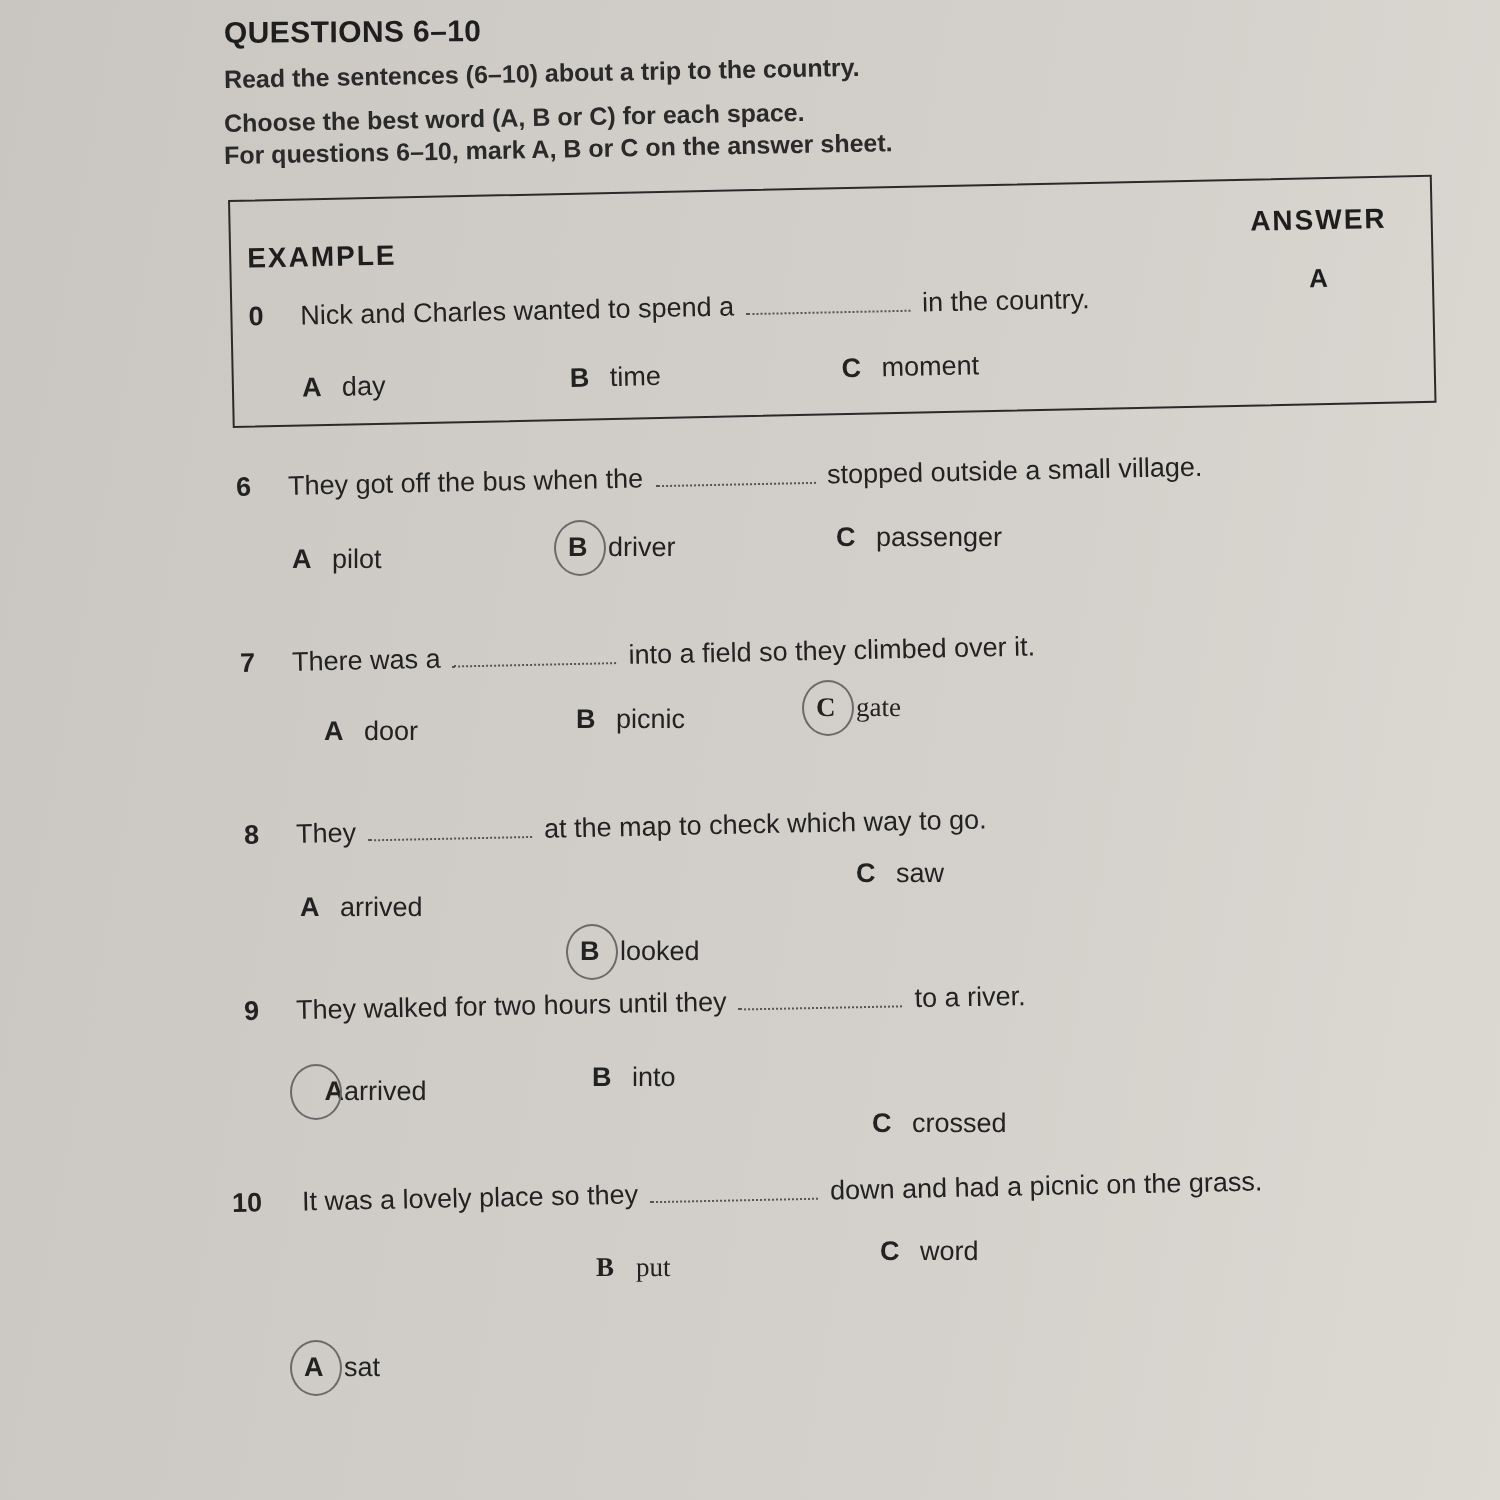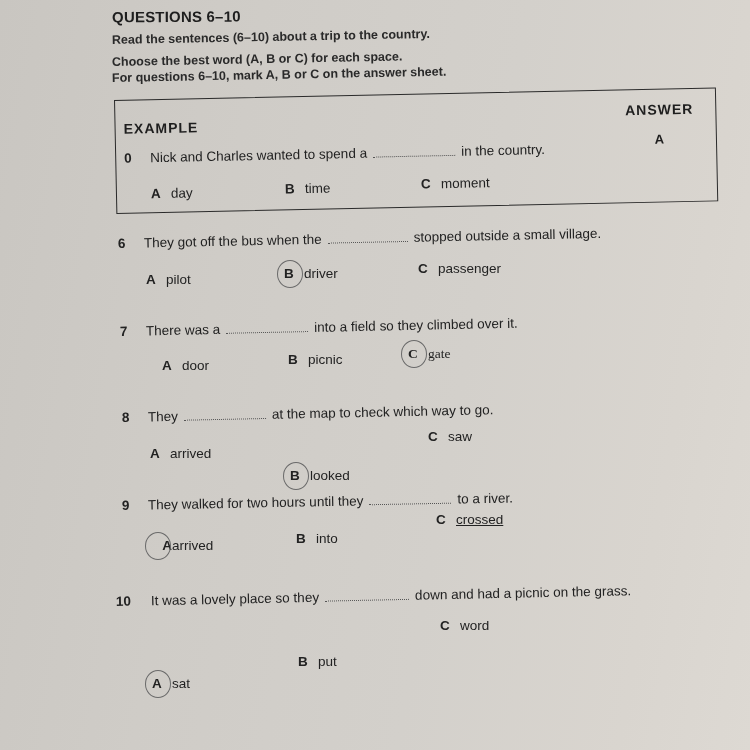--- a/index.html
+++ b/index.html
@@ -173,30 +173,30 @@
 
   <div class="qline" style="left:122px; top:498px; transform:rotate(-1.1deg);">
     <span class="qnum">9</span><span>They walked for two hours until they</span><span class="blank" style="width:82px;"></span><span>to a river.</span>
   </div>
   <div class="opt" style="left:152px; top:538px;text-align:right;">
     <span class="letter circled">A</span><span>arrived</span>
   </div>
   <div class="opt" style="left:296px; top:531px;">
     <span class="letter">B</span><span>into</span>
   </div>
-  <div class="opt" style="left:436px; top:512px;text-decoration:underline;">
+  <div class="opt" style="left:436px; top:554px;">
     <span class="letter">C</span><span>crossed</span>
   </div>
 
   <div class="qline" style="left:116px; top:594px; transform:rotate(-1.2deg);">
     <span class="qnum" style="width:35px;">10</span><span>It was a lovely place so they</span><span class="blank" style="width:84px;"></span><span>down and had a picnic on the grass.</span>
   </div>
   <div class="opt" style="left:152px; top:634px;margin-top:42px;">
     <span class="letter circled">A</span><span>sat</span>
   </div>
-  <div class="opt" style="left:298px; top:654px;">
+  <div class="opt" style="left:298px; top:626px;font-family:Liberation Serif, serif;">
     <span class="letter">B</span><span>put</span>
   </div>
   <div class="opt" style="left:440px; top:618px;">
     <span class="letter">C</span><span>word</span>
   </div>
 
 </div>
 
 </body></html>

